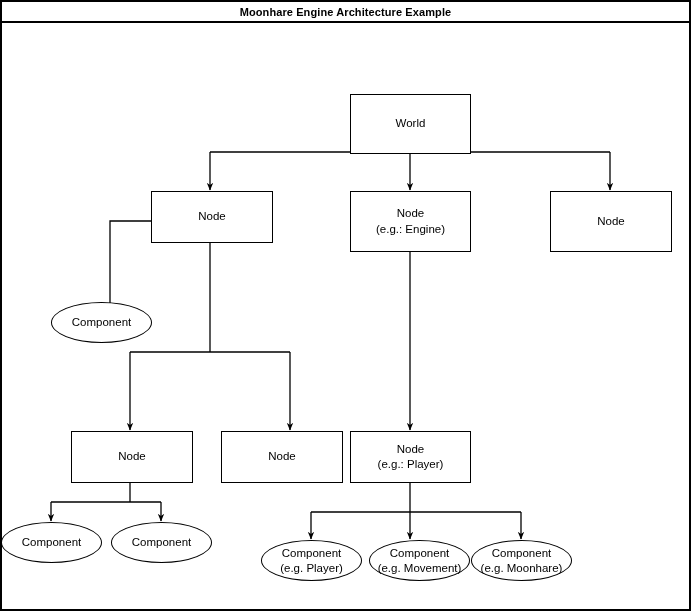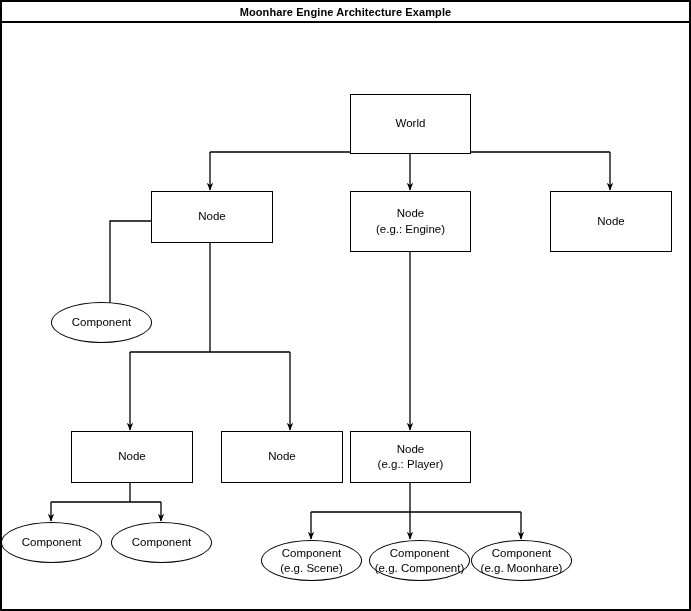--- a/index.html
+++ b/index.html
@@ -173,26 +173,26 @@
     <div class="node-ellipse" style="left:-1px; top:499px; width:101px; height:41px;">
       <span class="lbl2">Component</span>
     </div>
 
     <div class="node-ellipse" style="left:109px; top:499px; width:101px; height:41px;">
       <span class="lbl2">Component</span>
     </div>
 
     <div class="node-ellipse" style="left:259px; top:517px; width:101px; height:41px;">
       <span class="lbl2">Component</span>
-      <span class="lbl2">(e.g. Scene)</span>
+      <span class="lbl2">(e.g. Player)</span>
     </div>
 
     <div class="node-ellipse" style="left:367px; top:517px; width:101px; height:41px;">
       <span class="lbl2">Component</span>
-      <span class="lbl2">(e.g. Component)</span>
+      <span class="lbl2">(e.g. Movement)</span>
     </div>
 
     <div class="node-ellipse" style="left:469px; top:517px; width:101px; height:41px;">
       <span class="lbl2">Component</span>
       <span class="lbl2">(e.g. Moonhare)</span>
     </div>
 
   </div>
 </div>
 

